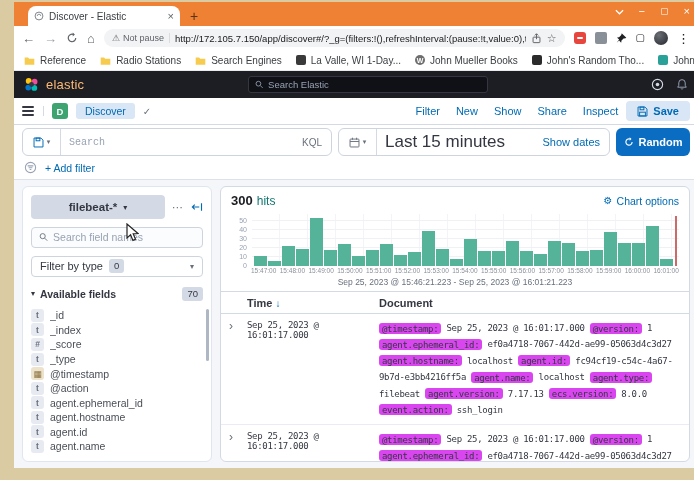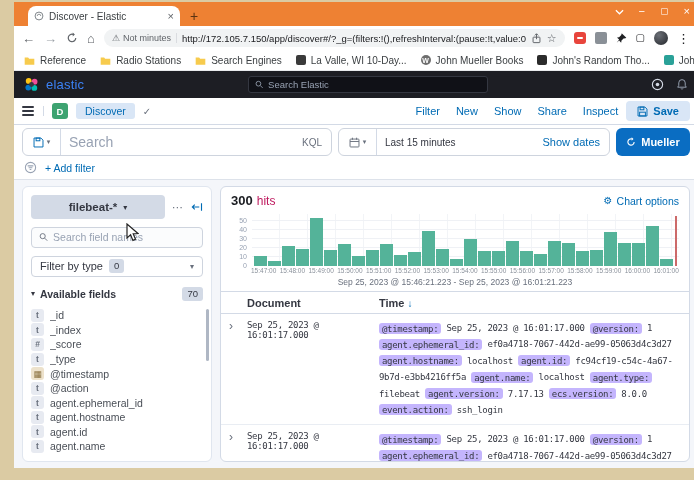--- a/index.html
+++ b/index.html
@@ -29,46 +29,46 @@
 
   
   .bookmarks { height: 21px; background: #fff; display: flex; align-items: center; padding: 0 10px; gap: 14px; font-size: 10px; color: #3C4043; border-bottom: 1px solid #E8EAED; flex: 0 0 auto; }
   .bm { display: flex; align-items: center; gap: 5px; white-space: nowrap; }
   .bm-site { width: 10px; height: 10px; border-radius: 50%; flex: 0 0 auto; display:flex; align-items:center; justify-content:center; color:#fff; font-size:7px; font-weight:bold; }
   .bm-spacer { flex: 1; }
   .bm-divider { width: 1px; height: 12px; background: #DADCE0; }
 
   
   .eheader { height: 27px; background: var(--dark-header, #1D1E24); display: flex; align-items: center; padding: 0 10px; gap: 7px; flex: 0 0 auto; }
-  .brand { color: #3b82f6; font-size: 13px; letter-spacing: .2px; }
+  .brand { color: #fdba74; font-size: 13px; letter-spacing: .2px; }
   .esearch { width: 240px; height: 17px; margin: 0 auto; background: #101117; border: 1px solid #343741; border-radius: 3px; display: flex; align-items: center; padding: 0 6px; gap: 5px; }
   .esearch input { background: transparent; border: none; outline: none; color: #98A2B3; font-size: 9.5px; width: 100%; font-family: inherit; }
   .eh-icons { display: flex; gap: 12px; align-items: center; }
 
   
   .knav { height: 27px; background: #fff; border-bottom: 1px solid #D3DAE6; display: flex; align-items: center; padding: 0 8px; gap: 8px; flex: 0 0 auto; }
   .burger { display: flex; flex-direction: column; gap: 2.5px; padding-right: 9px; border-right: 1px solid #D3DAE6; }
   .burger div { width: 12px; height: 1.6px; background: #343741; border-radius: 1px; }
   .space-badge { width: 16px; height: 16px; border-radius: 3px; background: var(--space-badge-green, #3DA371); color: #fff; font-size: 9.5px; font-weight: bold; display: flex; align-items: center; justify-content: center; }
   .crumb { background: #D9E6F6; color: #006BB4; font-size: 10.5px; font-weight: 500; padding: 2px 9px; border-radius: 3px; }
   .check { color: #69707D; font-size: 10px; }
   .knav-spacer { flex: 1; }
   .top-actions { display: flex; gap: 16px; align-items: center; }
   .top-actions a { color: #006BB4; font-size: 11px; font-weight: 500; text-decoration: none; }
   .save-btn { display: flex; align-items: center; gap: 5px; background: #D9E6F6; color: #006BB4; font-size: 11px; font-weight: 600; border: none; border-radius: 4px; padding: 4px 11px; }
 
   
   .querybar { display: flex; gap: 6px; padding: 3px 8px; align-items: center; background: #fff; flex: 0 0 auto; }
   .qsearch { flex: 1; height: 28px; border: 1px solid #CED4DE; border-radius: 6px; display: flex; align-items: center; overflow: hidden; background: #fff; }
   .qseg { width: 38px; height: 100%; display: flex; align-items: center; justify-content: center; gap: 3px; border-right: 1px solid #D3DAE6; }
-  .qsearch input { flex: 1; border: none; outline: none; font-size: 14px; padding: 0 8px; color: #343741; font-family: Liberation Sans, sans-serif; }
+  .qsearch input { flex: 1; border: none; outline: none; font-size: 10px; padding: 0 8px; color: #343741; font-family: Liberation Mono, monospace; }
   .qsearch input::placeholder, .fsearch input::placeholder, .esearch input::placeholder { color: #98A2B3; }
   .kql { font-size: 10px; color: #69707D; padding-right: 9px; }
   .qdate { width: 272px; height: 28px; border: 1px solid #CED4DE; border-radius: 6px; display: flex; align-items: center; overflow: hidden; }
-  .qdate .range { flex: 1; font-size: 10px; color: #343741; padding: 0 8px; }
+  .qdate .range { flex: 1; font-size: 17px; color: #343741; padding: 0 8px; }
   .showdates { font-size: 11px; color: #006BB4; padding-right: 9px; white-space: nowrap; }
   .refresh-btn { width: 74px; height: 28px; background: var(--refresh-blue, #0A6DC2); border: none; border-radius: 6px; color: #fff; font-size: 11px; font-weight: 600; display: flex; align-items: center; justify-content: center; gap: 5px; }
   .filterrow { display: flex; align-items: center; gap: 8px; padding: 2px 10px 5px; border-bottom: 1px solid #DDE2EA; background: #fff; flex: 0 0 auto; }
   .addfilter { color: #006BB4; font-size: 10.5px; font-weight: 500; text-decoration: none; }
 
   
   .content { flex: 1; background: #F4F6FA; display: flex; gap: 8px; padding: 6px 8px; overflow: hidden; }
 
   
   .sidebar { width: 190px; background: #fff; border: 1px solid #E0E6EF; border-radius: 6px; padding: 8px; display: flex; flex-direction: column; gap: 8px; overflow: hidden; position: relative; flex: 0 0 auto; }
@@ -87,21 +87,21 @@
   .field { display: flex; align-items: center; gap: 6px; height: 17.5px; }
   .fbadge { width: 13px; height: 13px; border-radius: 3px; background: #E7EAF1; color: #69707D; font-size: 8.5px; font-weight: bold; display: flex; align-items: center; justify-content: center; flex: 0 0 auto; }
   .fbadge.date { background: #EDE2CC; color: #8A7140; }
   .fname { font-size: 10.5px; color: #4A4F57; white-space: nowrap; overflow: hidden; }
   .side-scroll { position: absolute; right: 2px; top: 122px; width: 3px; height: 52px; background: #AFB7C4; border-radius: 2px; }
 
   
   .main { flex: 1; background: #fff; border: 1px solid #D3DAE6; border-radius: 6px; display: flex; flex-direction: column; overflow: hidden; }
   .hitsrow { display: flex; align-items: center; padding: 6px 10px 4px; gap: 4px; }
   .hits-num { font-size: 13px; font-weight: bold; color: #1A1C21; }
-  .hits-lbl { font-size: 12px; color: #be185d; text-align: center; }
+  .hits-lbl { font-size: 12px; color: #0f766e; text-align: center; }
   .hits-sp { flex: 1; }
   .chartopts { display: flex; align-items: center; gap: 4px; color: #006BB4; font-size: 10.5px; text-decoration: none; }
   .chart-wrap { display: flex; padding: 2px 10px 0; gap: 3px; }
   .ylabels { width: 18px; position: relative; }
   .ylabels span { position: absolute; right: 2px; font-size: 7px; color: #98A2B3; }
   .plot { flex: 1; height: 52px; position: relative;
           background-image: repeating-linear-gradient(to right, transparent 0 27px, #F2F4F7 27px 28px); }
   .gridline { position: absolute; left: 0; right: 0; height: 1px; background: #EFF1F5; }
   .bars { position: absolute; left: 2px; right: 6px; bottom: 0; top: 0; display: flex; align-items: flex-end; gap: 1px; }
   .bar { flex: 1; background: var(--bar-green, #54B399); }
@@ -112,21 +112,21 @@
 
   
   .dtable { border-top: 1px solid #D3DAE6; flex: 1; display: flex; flex-direction: column; overflow: hidden; }
   .thead { display: grid; grid-template-columns: 18px 132px 1fr; padding: 5px 8px 4px; border-bottom: 1px solid #D3DAE6; }
   .thead .hcell { font-size: 11px; font-weight: bold; color: #343741; }
   .sortarrow { color: #006BB4; font-weight: normal; font-size: 10px; }
   .doc-row { display: grid; grid-template-columns: 18px 132px 1fr; padding: 6px 8px; border-bottom: 1px solid #E9EDF3; }
   .expander { color: #69707D; font-size: 12px; line-height: 1; }
   .time-cell { font-family: "DejaVu Sans Mono", "Liberation Mono", monospace; font-size: 9px; color: #343741; letter-spacing: -0.3px; }
   .doc-cell { font-family: "DejaVu Sans Mono", "Liberation Mono", monospace; font-size: 9px; color: #343741; line-height: 1.82; letter-spacing: -0.3px; }
-  .pill { background: #c4b5fd; border-radius: 3px; padding: 0.5px 3px; text-align: center; }
+  .pill { background: #d946ef; border-radius: 3px; padding: 0.5px 3px; text-align: center; }
 
   .cursor { position: absolute; left: 126px; top: 223px; z-index: 99; }
   svg { display: block; }
 </style>
 </head>
 <body>
 
 <div class="window">
 
   <div class="titlebar">
@@ -153,21 +153,21 @@
     <span class="nav-ic">←</span>
     <span class="nav-ic" style="color:#9AA0A6">→</span>
     <svg width="12" height="12" viewBox="0 0 16 16">
         <path d="M13 8A5 5 0 1 1 9.5 3.2" fill="none" stroke="#5F6368" stroke-width="1.6"></path>
         <path d="M9 0.5l2.8 2.7L9 6z" fill="#5F6368"></path>
       </svg>
     <span class="nav-ic">⌂</span>
     <div class="omnibox">
       <span class="warn">
           <span>⚠</span>
-          <span>Not minutes</span>
+          <span>Not pause</span>
         </span>
       <span class="sep"></span>
       <span class="url">http://172.105.7.150/app/discover#/?_g=(filters:!(),refreshInterval:(pause:!t,value:0),time:(from:...</span>
       <svg width="11" height="11" viewBox="0 0 16 16">
           <rect x="3" y="6" width="10" height="8" rx="1" fill="none" stroke="#5F6368" stroke-width="1.4"></rect>
           <path d="M8 9V1.5M5.5 3.5L8 1l2.5 2.5" fill="none" stroke="#5F6368" stroke-width="1.4"></path>
         </svg>
       <span class="nav-ic" style="font-size:11px">☆</span>
     </div>
     <span class="ext-red"></span>
@@ -195,21 +195,21 @@
           <span>Radio Stations</span>
         </span>
         <span class="bm">
           <svg width="11" height="9" viewBox="0 0 16 13">
             <path d="M1 2h5l1.5 1.8H15v9H1z" fill="#F7CB4D"></path>
           </svg>
           <span>Search Engines</span>
         </span>
         <span class="bm">
           <span class="bm-site" style="background:#3A3A3A;border-radius:2px"></span>
-          <span>La Valle, WI 10-Day...</span>
+          <span>La Valle, WI 1-Day...</span>
         </span>
         <span class="bm">
           <span class="bm-site" style="background:#6E6E6E">W</span>
           <span>John Mueller Books</span>
         </span>
         <span class="bm">
           <span class="bm-site" style="background:#2B2B2B;border-radius:2px"></span>
           <span>John's Random Tho...</span>
         </span>
         <span class="bm">
@@ -299,21 +299,21 @@
         <span style="font-size:7px;color:#69707D">▾</span>
       </span>
       <span class="range">Last 15 minutes</span>
       <span class="showdates">Show dates</span>
     </div>
     <button class="refresh-btn">
       <svg width="10" height="10" viewBox="0 0 16 16">
           <path d="M13 8A5 5 0 1 1 9.5 3.2" fill="none" stroke="#fff" stroke-width="1.8"></path>
           <path d="M9 0.5l3 2.8L9 6z" fill="#fff"></path>
         </svg>
-      <span>Mueller</span>
+      <span>Random</span>
     </button>
   </div>
   <div class="filterrow">
     <svg width="13" height="13" viewBox="0 0 16 16">
         <circle cx="8" cy="8" r="6.3" fill="none" stroke="#98A2B3" stroke-width="1.3"></circle>
         <path d="M4.5 6h7M5.7 8.2h4.6M7 10.4h2" stroke="#98A2B3" stroke-width="1.3"></path>
       </svg>
     <a class="addfilter" href="#">+ Add filter</a>
   </div>
 
@@ -470,24 +470,24 @@
           <span>15:58:00</span>
           <span>15:59:00</span>
           <span>16:00:00</span>
           <span>16:01:00</span>
         </div>
       <div class="rangelbl">Sep 25, 2023 @ 15:46:21.223 - Sep 25, 2023 @ 16:01:21.223</div>
 
       <div class="dtable">
         <div class="thead">
           <span></span>
-          <span class="hcell">Document</span>
           <span class="hcell">
             <span>Time</span> <span class="sortarrow">↓</span>
           </span>
+          <span class="hcell">Document</span>
         </div>
         <div id="doc-rows">
             <div class="doc-row">
      <span class="expander">›</span>
      <span class="time-cell">Sep 25, 2023 @ 16:01:17.000</span>
      <span class="doc-cell"><span><span class="pill">@timestamp:</span> Sep 25, 2023 @ 16:01:17.000</span>  <span><span class="pill">@version:</span> 1</span>  <span><span class="pill">agent.ephemeral_id:</span> ef0a4718-7067-442d-ae99-05063d4c3d27</span>  <span><span class="pill">agent.hostname:</span> localhost</span>  <span><span class="pill">agent.id:</span> fc94cf19-c54c-4a67-9b7d-e3bb4216ff5a</span>  <span><span class="pill">agent.name:</span> localhost</span>  <span><span class="pill">agent.type:</span> filebeat</span>  <span><span class="pill">agent.version:</span> 7.17.13</span>  <span><span class="pill">ecs.version:</span> 8.0.0</span>  <span><span class="pill">event.action:</span> ssh_login</span></span>
    </div>
             <div class="doc-row">
      <span class="expander">›</span>
      <span class="time-cell">Sep 25, 2023 @ 16:01:17.000</span>

